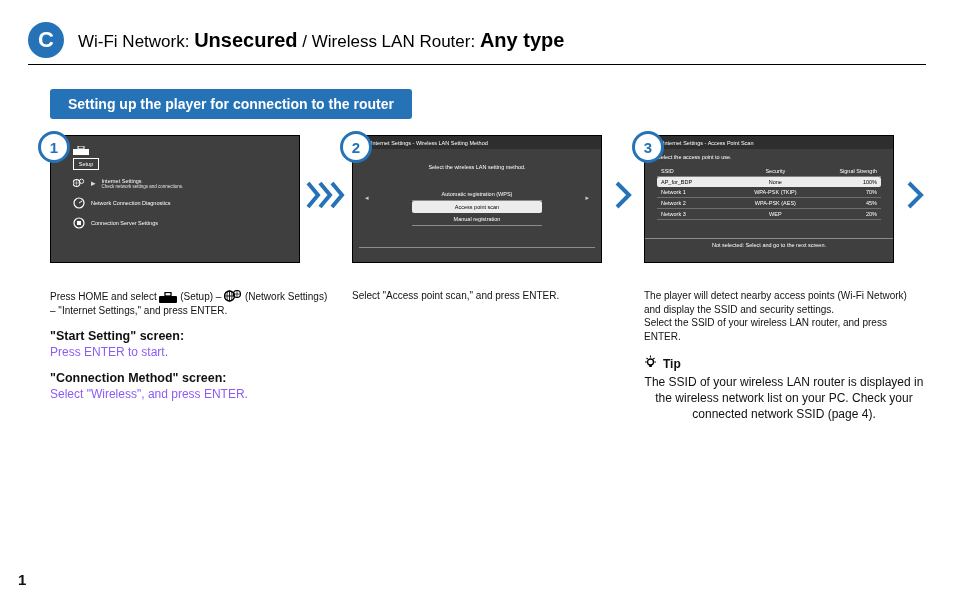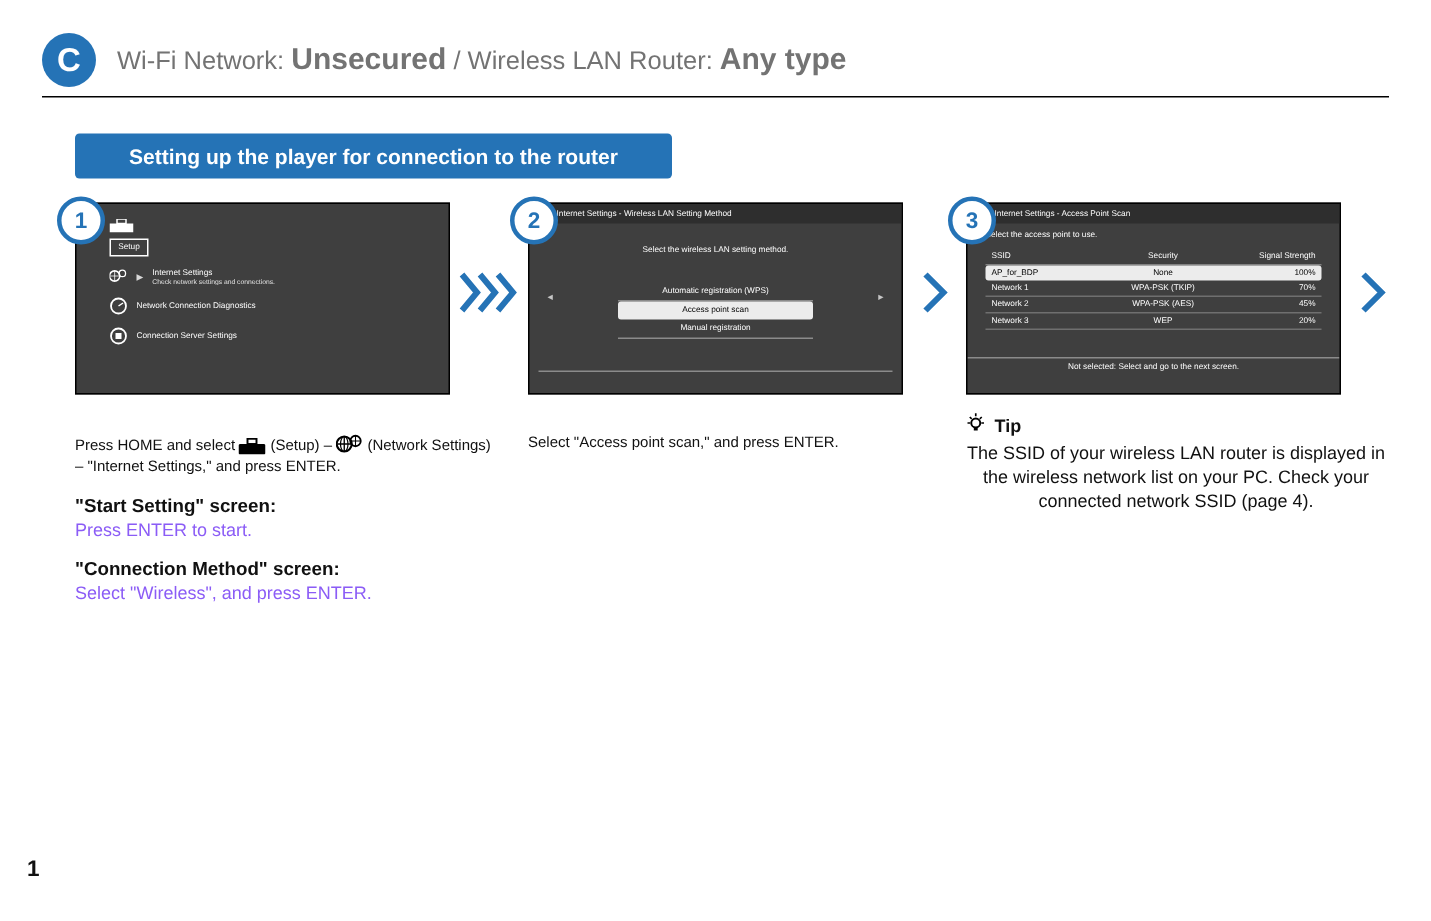--- a/index.html
+++ b/index.html
@@ -40,32 +40,32 @@
     display: flex;
     align-items: center;
     justify-content: center;
     font-size: 22px;
     font-weight: 700;
     flex: none;
   }
   .header-text {
     font-size: 17px;
     font-weight: 400;
-    color: #737373;
+    color: #000000;
   }
   .header-text .bold { font-weight: 700; font-size: 20px; }
 
   
   .blue-pill {
     display: inline-block;
     background: #2573b6;
     color: #fff;
     font-weight: 700;
     font-size: 14px;
-    padding: 7px 36px;
+    padding: 7px 18px;
     border-radius: 3px;
     margin-left: 22px;
     margin-bottom: 16px;
   }
 
   
   .steps {
     display: flex;
     align-items: flex-start;
     margin-left: 22px;
@@ -457,20 +457,22 @@
             <div class="s3-c3">45%</div>
           </div>
           <div class="s3-row">
             <div class="s3-c1">Network 3</div>
             <div class="s3-c2">WEP</div>
             <div class="s3-c3">20%</div>
           </div>
         </div>
         <div class="s3-footer">Not selected: Select and go to the next screen.</div>
       </div>
+      <div class="copy step-text" style="white-space:pre-line">The player will detect nearby access points (Wi-Fi Network) and display the SSID and security settings.
+Select the SSID of your wireless LAN router, and press ENTER.</div>
       <div class="tip-row">
         <span>
           <svg width="13" height="14" viewBox="0 0 13 14">
               <circle cx="6.5" cy="7" r="3" fill="none" stroke="#000" stroke-width="1.3"></circle>
               <rect x="5.2" y="10" width="2.6" height="2" fill="#000"></rect>
               <line x1="6.5" y1="0.5" x2="6.5" y2="2.5" stroke="#000" stroke-width="1.1"></line>
               <line x1="1" y1="7" x2="2.8" y2="7" stroke="#000" stroke-width="1.1"></line>
               <line x1="10.2" y1="7" x2="12" y2="7" stroke="#000" stroke-width="1.1"></line>
               <line x1="2.5" y1="3" x2="3.8" y2="4.2" stroke="#000" stroke-width="1.1"></line>
               <line x1="10.5" y1="3" x2="9.2" y2="4.2" stroke="#000" stroke-width="1.1"></line>

